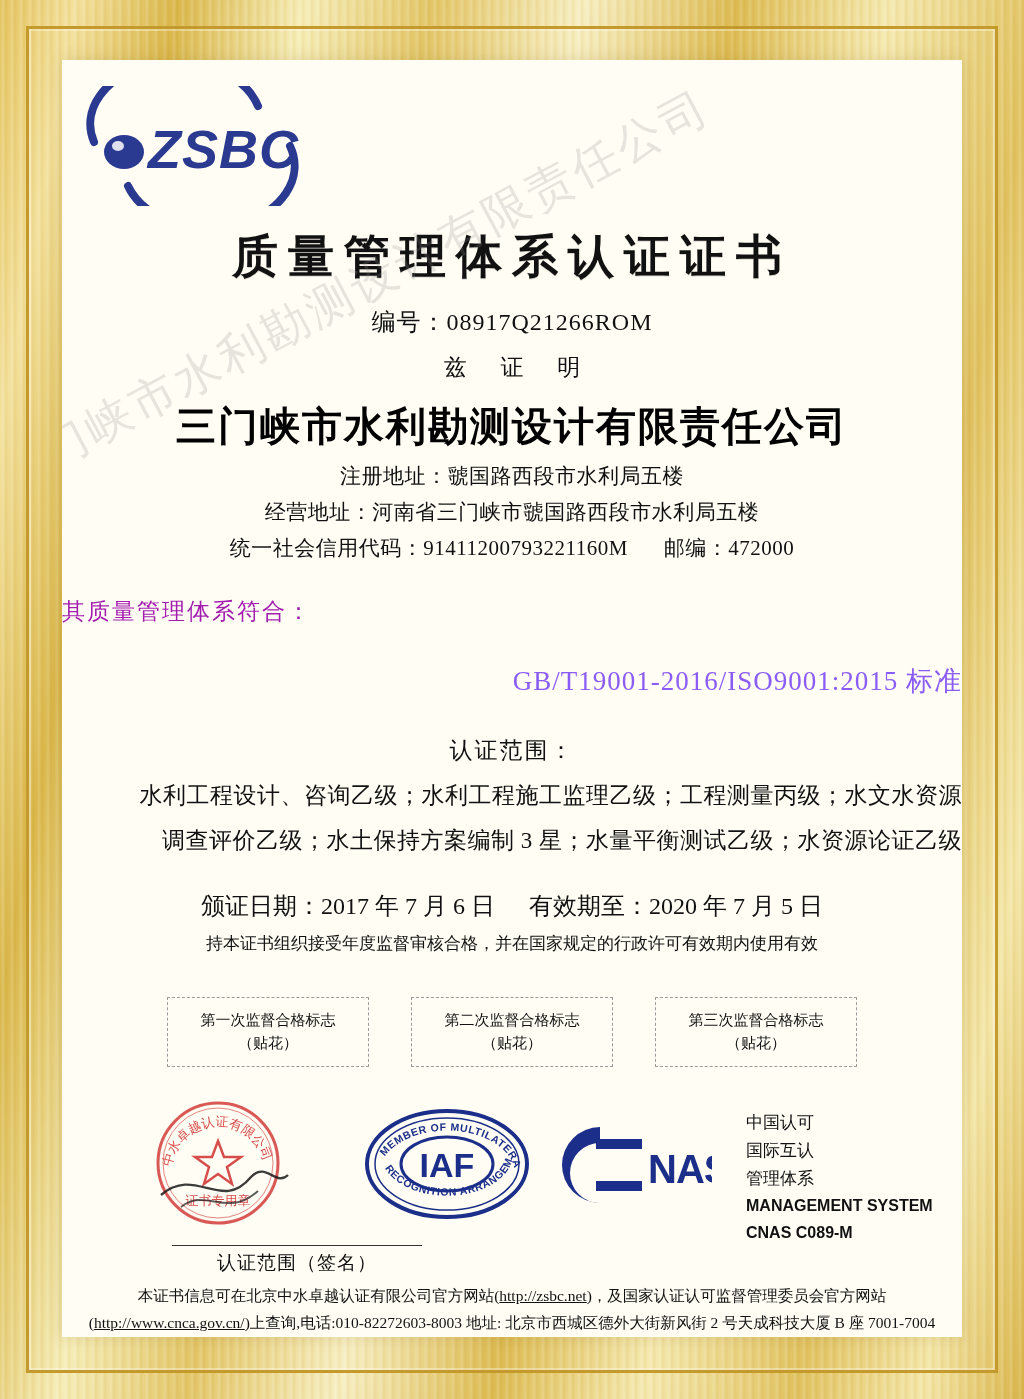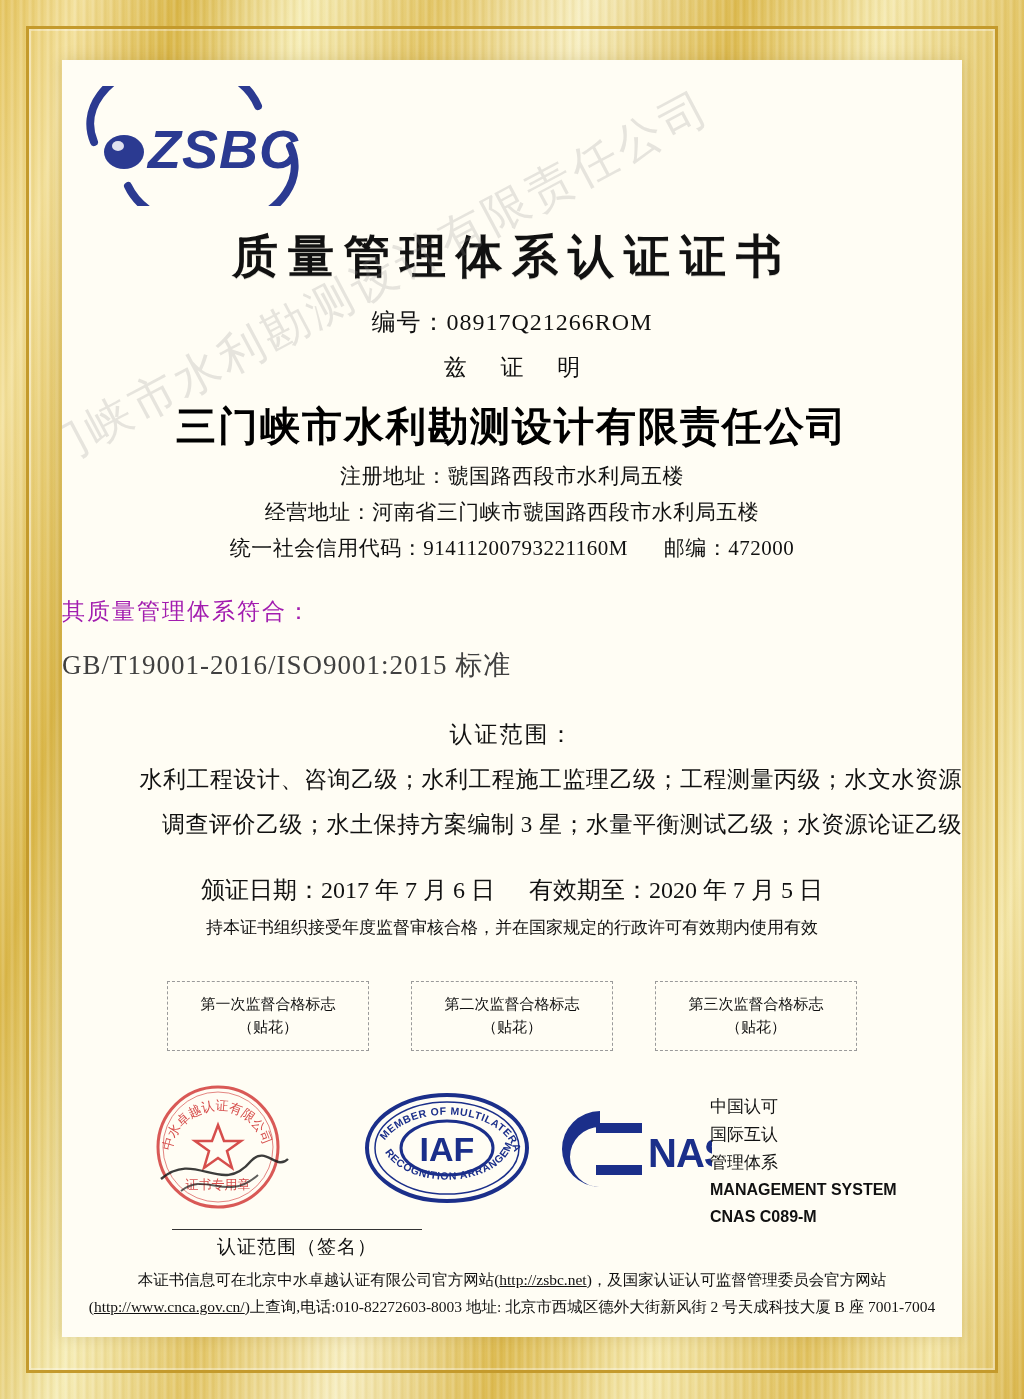--- a/index.html
+++ b/index.html
@@ -118,24 +118,24 @@
   .addr-line .gap { display: inline-block; width: 36px; }
 
   .section-label {
     text-align: left;
     font-size: 23px;
     color: #a21caf;
     margin-top: 34px;
     letter-spacing: 2px;
   }
   .standard-line {
-    text-align: left;
+    text-align: right;
     font-size: 27px;
-    color: #404040;
-    margin-top: 20px;
+    color: #8b5cf6;
+    margin-top: 36px;
     letter-spacing: 1px;
   }
   .scope-label {
     text-align: center;
     font-size: 23px;
     color: #111;
     margin-top: 36px;
     letter-spacing: 2px;
   }
   .scope-line {
@@ -188,21 +188,21 @@
   }
   .stamp {
     position: absolute;
     left: 64px; top: 2px;
     width: 190px; height: 150px;
   }
   .iaf-logo { position: absolute; left: 300px; top: 12px; }
   .cnas-logo { position: absolute; left: 490px; top: 26px; }
   .cnas-text {
     position: absolute;
-    left: 648px; top: 16px;
+    left: 684px; top: 16px;
     font-size: 17px;
     line-height: 1.65;
     color: #111;
   }
   .cnas-text .en {
     font-family: "Liberation Sans", sans-serif;
     font-weight: bold;
     font-size: 16px;
   }
 

